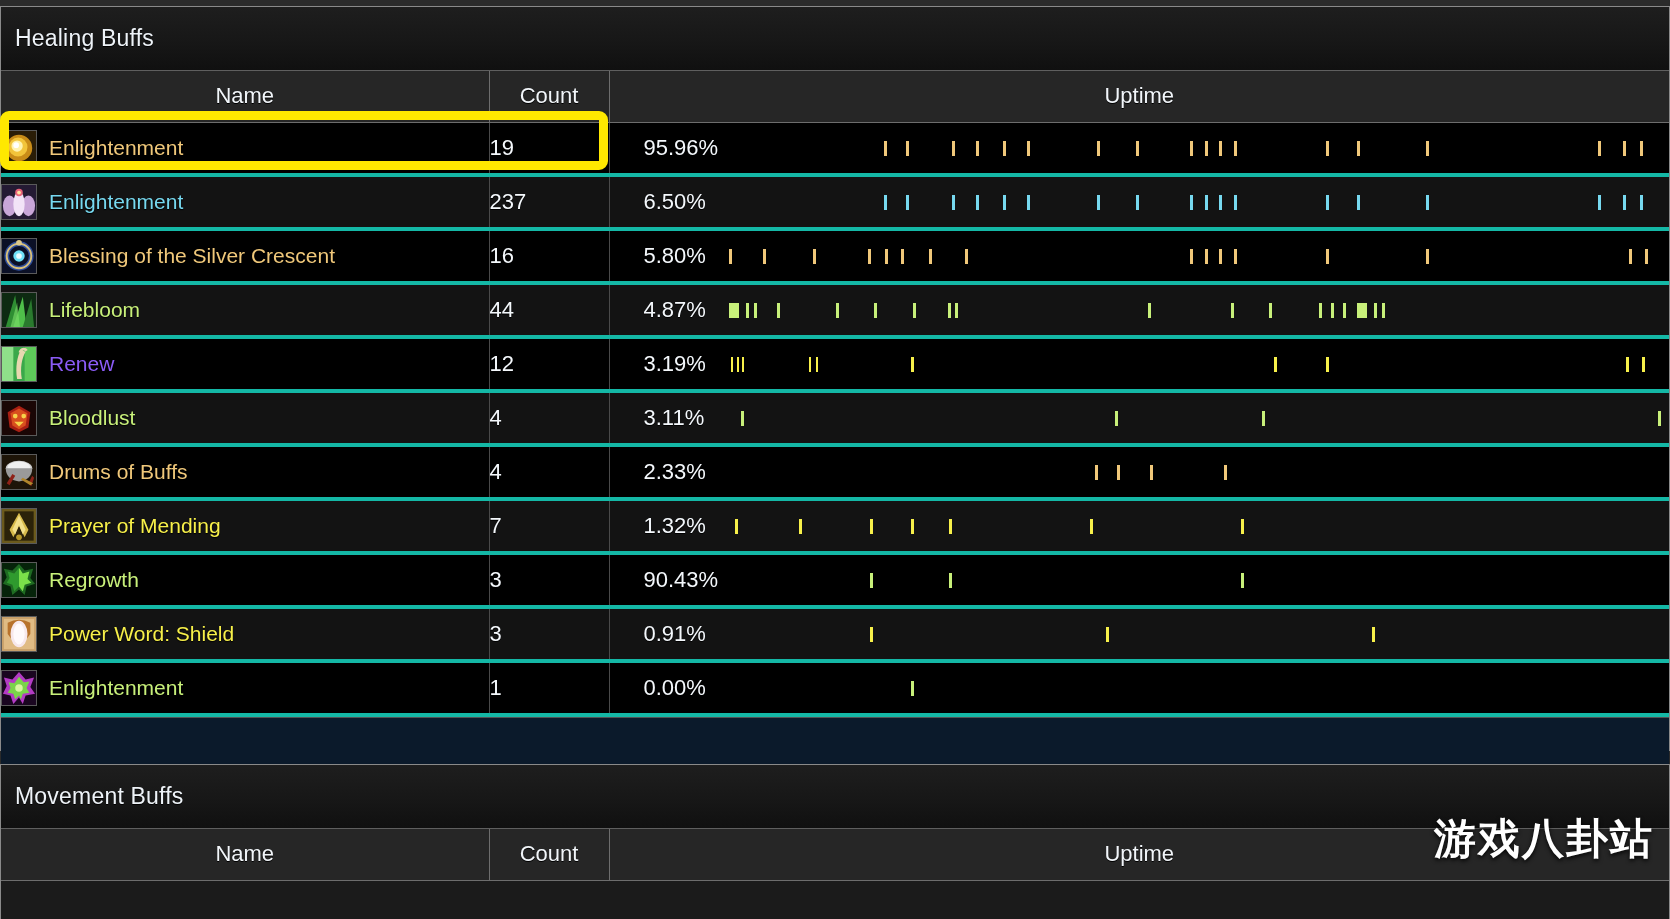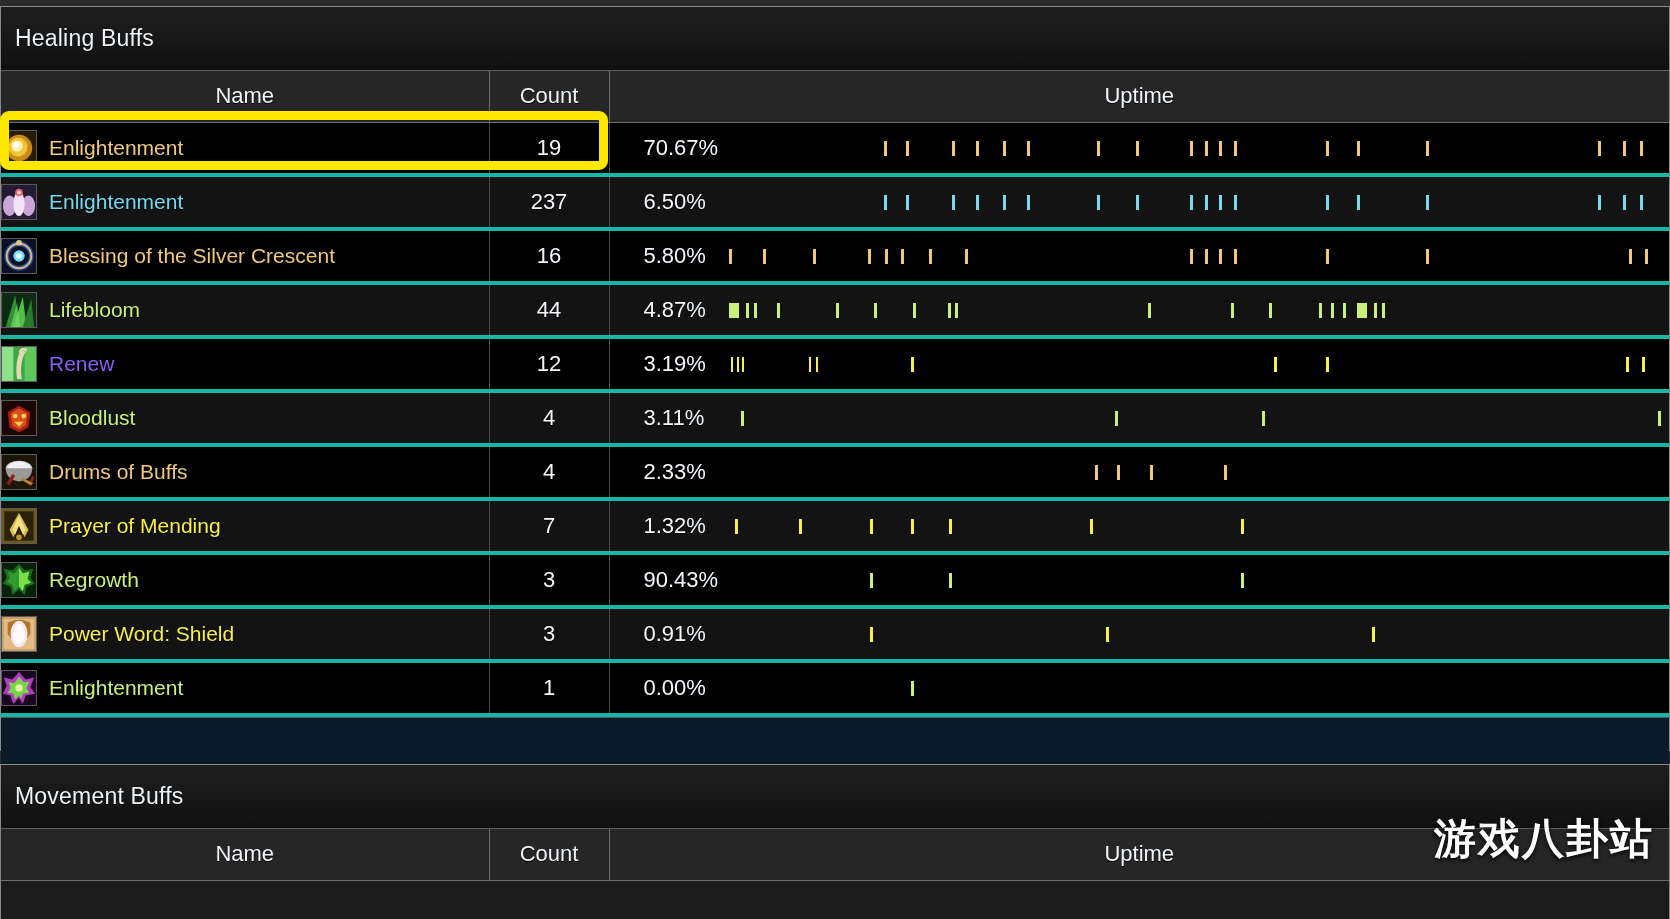--- a/index.html
+++ b/index.html
@@ -68,21 +68,21 @@
     width: 36px; height: 36px;
     border: 1px solid #5a5a5a;
     box-sizing: border-box;
     flex: 0 0 auto;
     position: relative;
     overflow: hidden;
   }
   .icon svg { display: block; width: 100%; height: 100%; }
 
   
-  .count-cell { text-align: center; padding-right: 14px; color: #f4f8fc; font-size: 22px; text-shadow: 0 1px 0 #000; }
+  .count-cell { text-align: left; padding-right: 14px; color: #f4f8fc; font-size: 22px; text-shadow: 0 1px 0 #000; }
 
   
   .uptime-cell { position: relative; }
   .uptime-inner { position: relative; height: 50px; }
   .pct {
     position: absolute; left: 34px; top: 0; height: 50px;
     display: flex; align-items: center;
     color: #f4f8fc; font-size: 22px; text-shadow: 0 1px 0 #000;
   }
   .track { position: absolute; left: 108px; right: 0; top: 0; bottom: 0; }
@@ -147,21 +147,21 @@
                     <circle cx="16" cy="16" r="6" fill="#fff3b0"></circle>
                     <circle cx="15" cy="15" r="3" fill="#ffffff"></circle>
                   </svg>
                 </span>
        <span class="buff-name" style="color:#f0c87a">Enlightenment</span>
      </div>
             </td>
             <td class="count-cell">19</td>
             <td class="uptime-cell">
               <div class="uptime-inner">
-       <span class="pct">70.67%</span>
+       <span class="pct">95.96%</span>
        <div class="track">
                   <span class="tick" style="left:17.500%; width:3px; background:#f0c87a;"></span>
                   <span class="tick" style="left:19.800%; width:3px; background:#f0c87a;"></span>
                   <span class="tick" style="left:24.600%; width:3px; background:#f0c87a;"></span>
                   <span class="tick" style="left:27.200%; width:3px; background:#f0c87a;"></span>
                   <span class="tick" style="left:30.000%; width:3px; background:#f0c87a;"></span>
                   <span class="tick" style="left:32.500%; width:3px; background:#f0c87a;"></span>
                   <span class="tick" style="left:39.900%; width:3px; background:#f0c87a;"></span>
                   <span class="tick" style="left:44.000%; width:3px; background:#f0c87a;"></span>
                   <span class="tick" style="left:49.700%; width:3px; background:#f0c87a;"></span>

